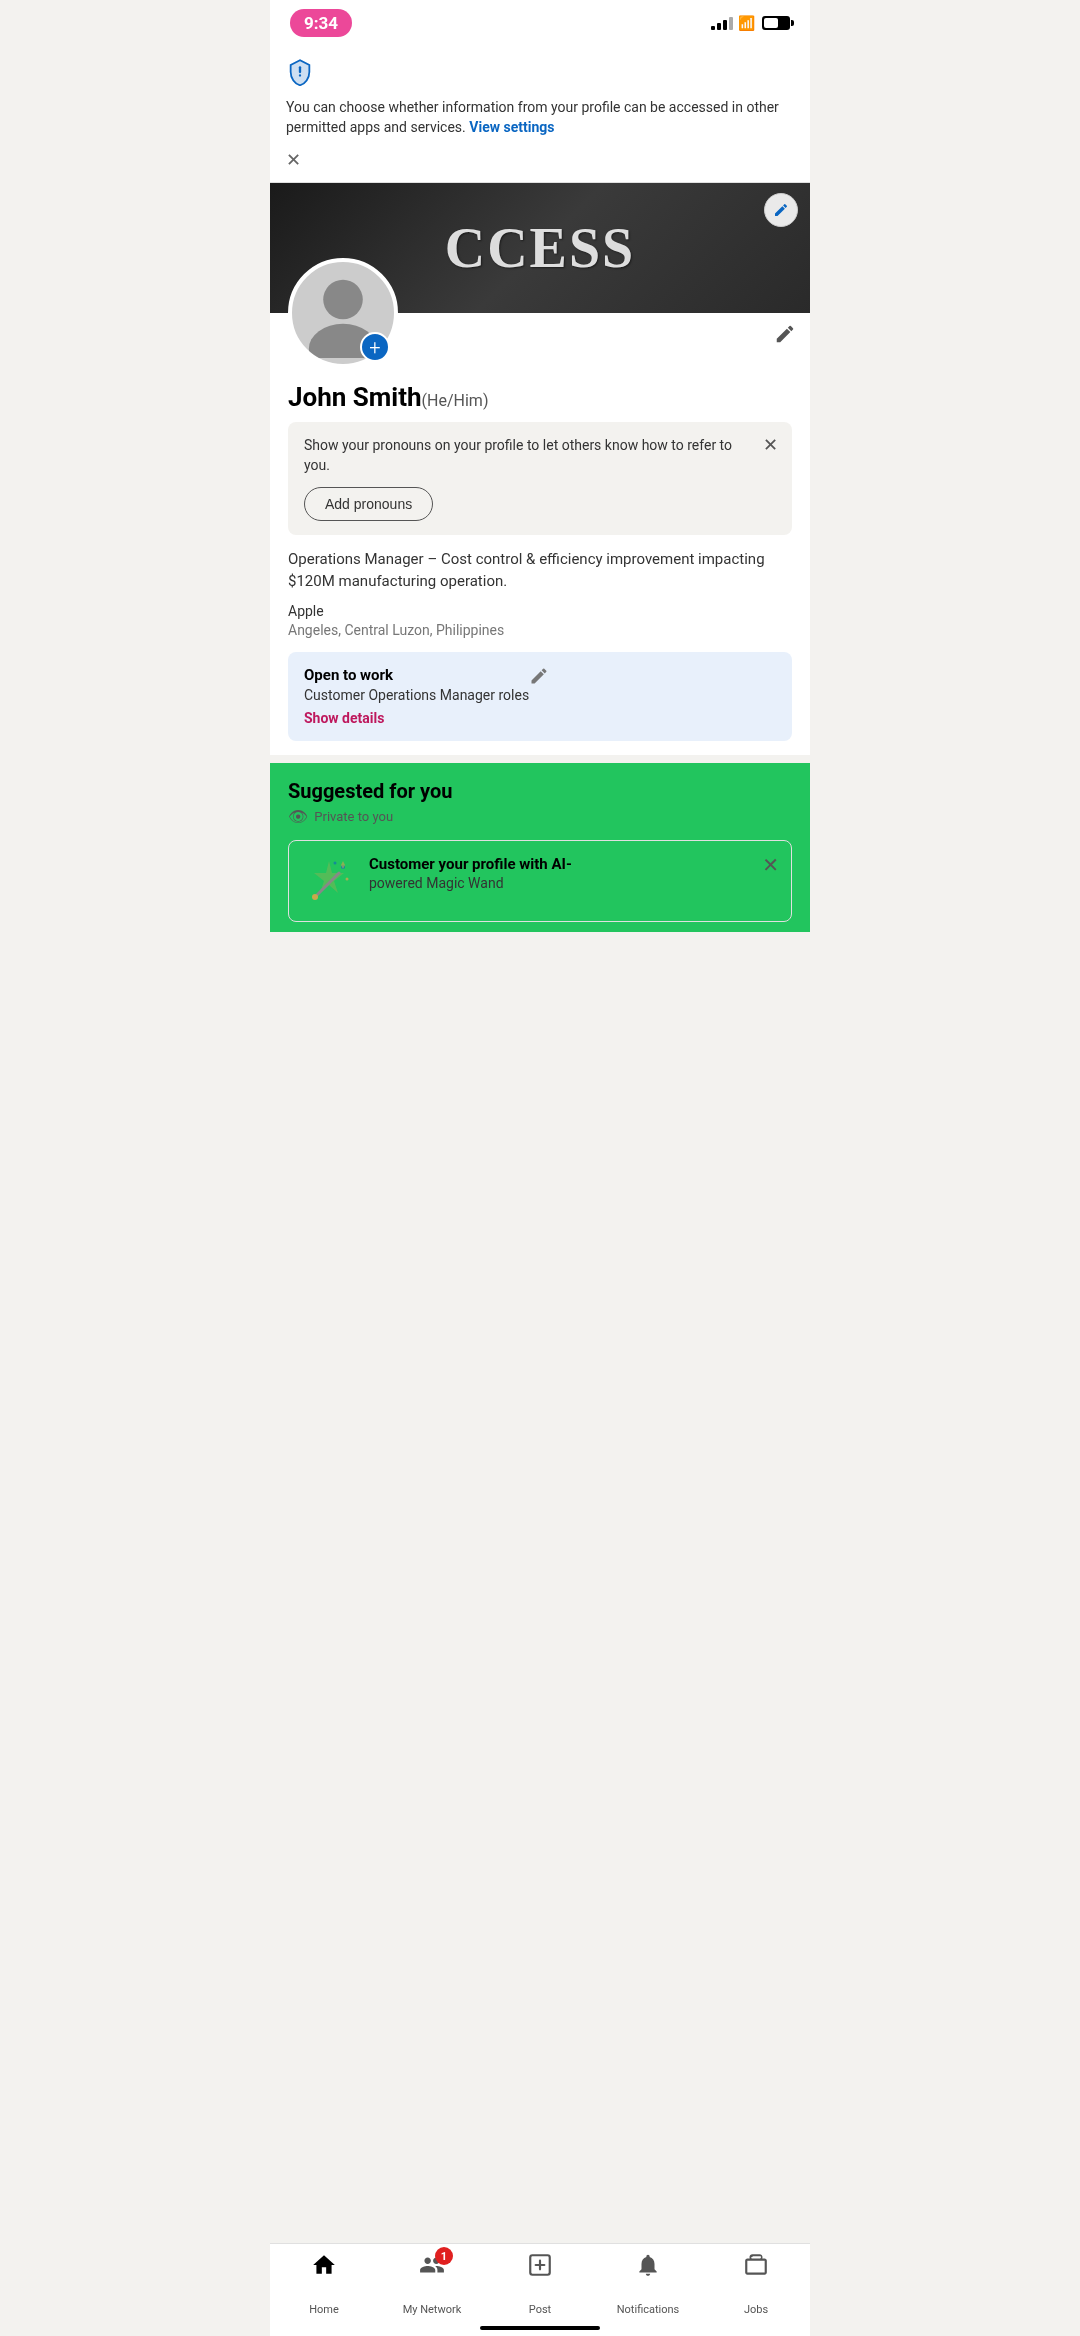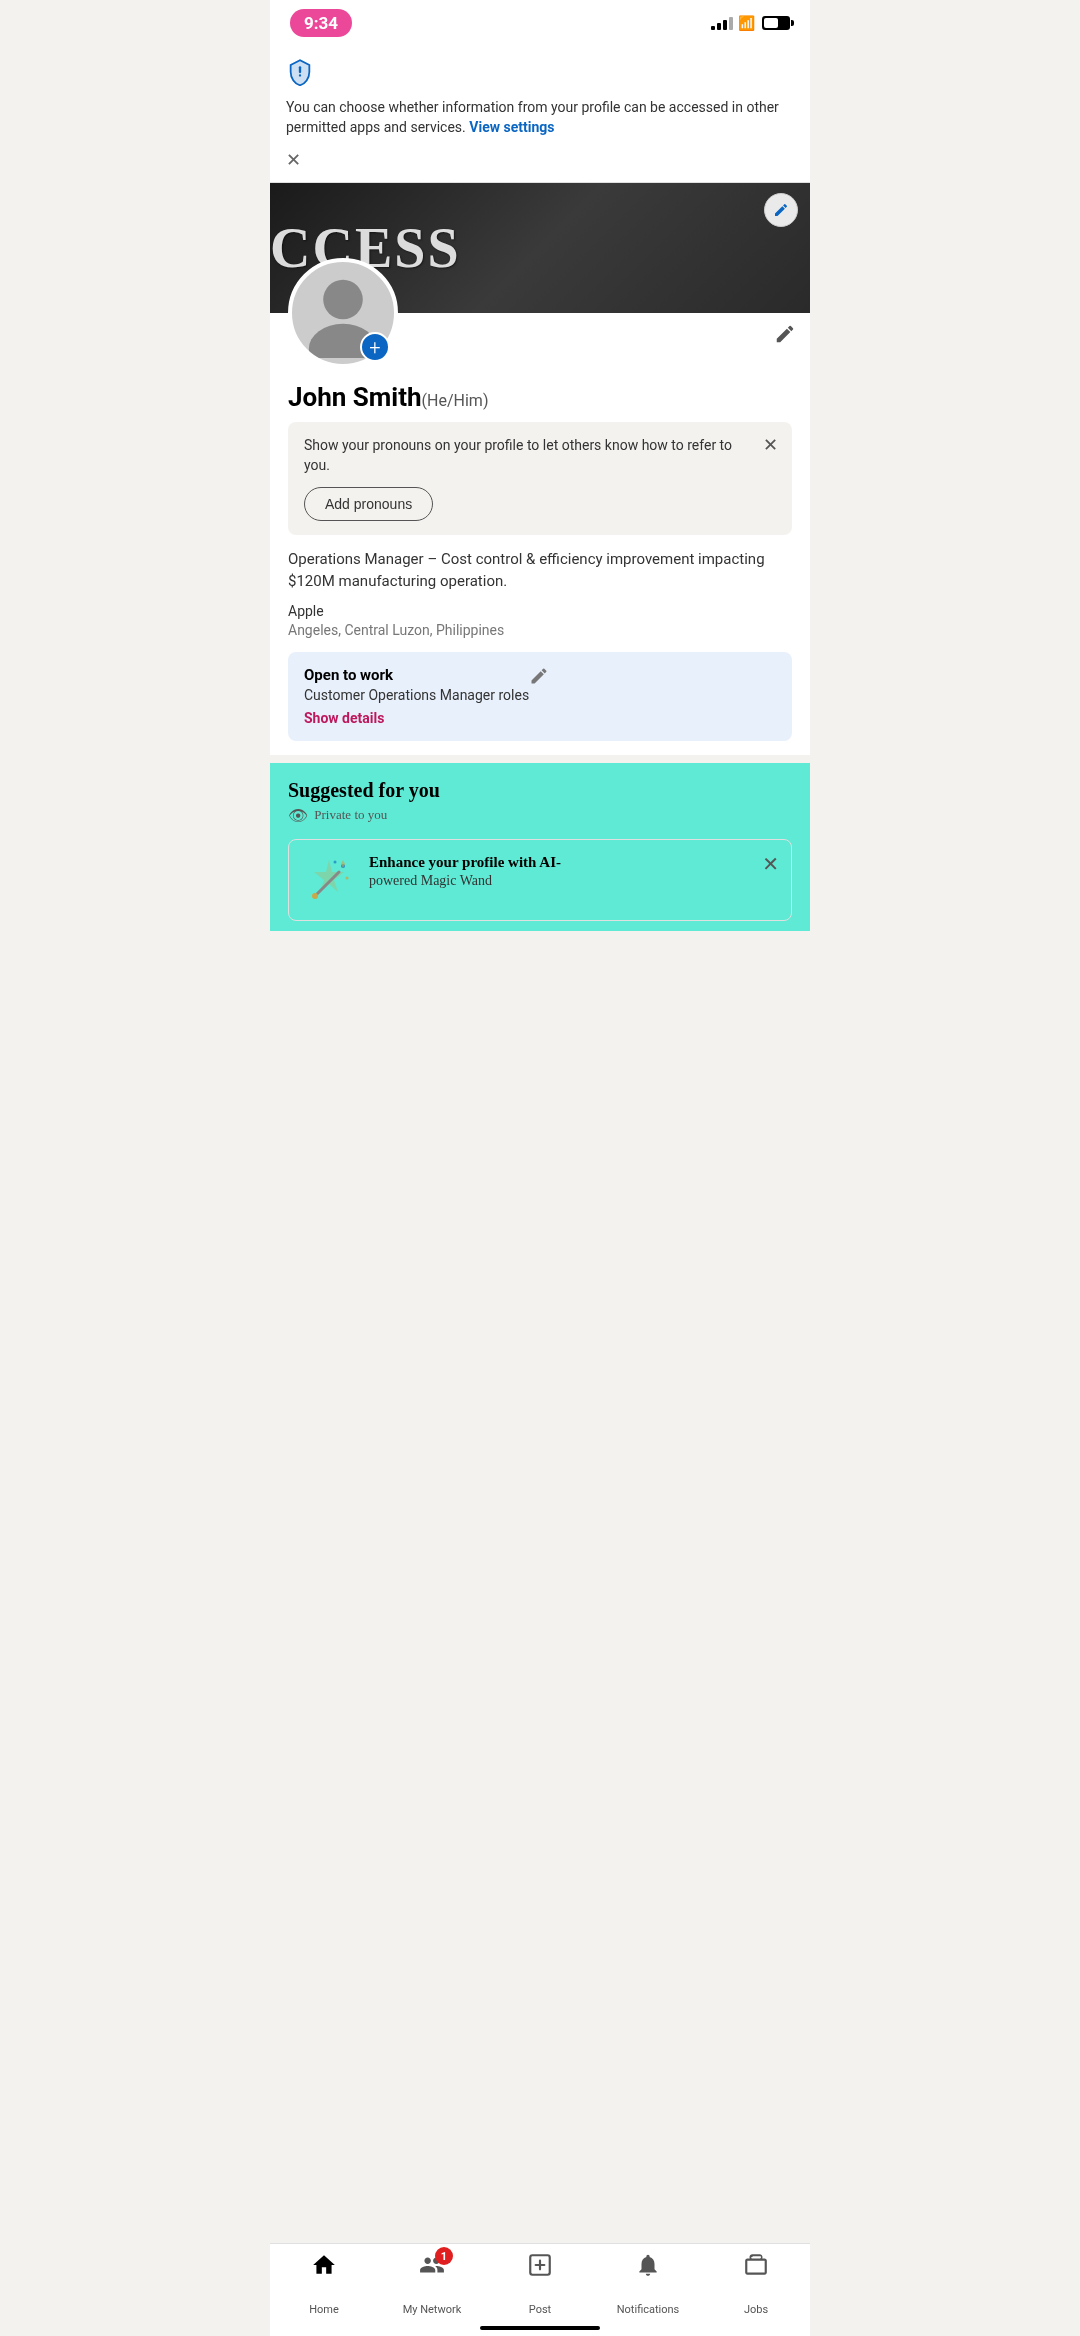--- a/index.html
+++ b/index.html
@@ -120,21 +120,21 @@
       height: 130px;
       background: #2a2a2a;
       overflow: hidden;
       position: relative;
     }
     .cover-text-overlay {
       position: absolute;
       top: 0; left: 0; right: 0; bottom: 0;
       display: flex;
       align-items: center;
-      justify-content: flex-start;
+      justify-content: center;
     }
     .cover-chalk-text {
       font-size: 56px;
       font-weight: 900;
       color: rgba(255,255,255,0.85);
       letter-spacing: 2px;
       font-family: 'Georgia', serif;
       text-shadow: 1px 1px 2px rgba(0,0,0,0.5);
     }
     .cover-edit-btn {
@@ -350,23 +350,22 @@
     }
 
     
     .section-divider {
       height: 8px;
       background: #f3f2ef;
     }
 
     
     .suggested-section {
-      background: #5eead4;
+      background: #22c55e;
       padding: 16px 18px 10px;
-      font-family: Liberation Serif, serif;
     }
     .suggested-title {
       font-size: 20px;
       font-weight: 700;
       color: #000;
       margin-bottom: 4px;
     }
     .suggested-subtitle {
       display: flex;
       align-items: center;
@@ -614,21 +613,21 @@
           <line x1="10" y1="38" x2="32" y2="16" stroke="#888" stroke-width="3" stroke-linecap="round"></line>
           <circle cx="8" cy="40" r="3" fill="#c8a84b"></circle>
 
           <circle cx="36" cy="10" r="2" fill="#0a66c2" opacity="0.7"></circle>
           <circle cx="40" cy="22" r="1.5" fill="#c8a84b" opacity="0.8"></circle>
           <circle cx="28" cy="6" r="1.5" fill="#0a66c2" opacity="0.6"></circle>
           <path d="M34 8 L36 4 L38 8 L36 12 Z" fill="#c8a84b" opacity="0.6"></path>
         </svg>
       </div>
       <div class="ai-card-content">
-        <div class="ai-card-title">Enhance your profile with AI-</div>
+        <div class="ai-card-title">Customer your profile with AI-</div>
         <div class="ai-card-subtitle">powered Magic Wand</div>
       </div>
       <span class="ai-card-close">✕</span>
     </div>
   </div>
 </div>
 
 <nav class="bottom-nav">
   <div class="nav-item">
     <span class="nav-icon active">

